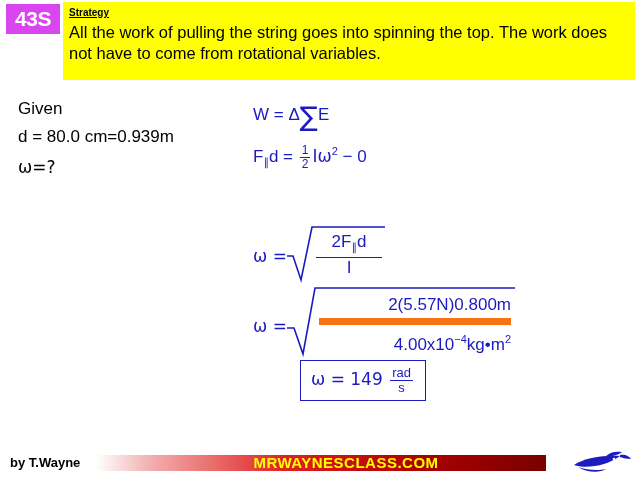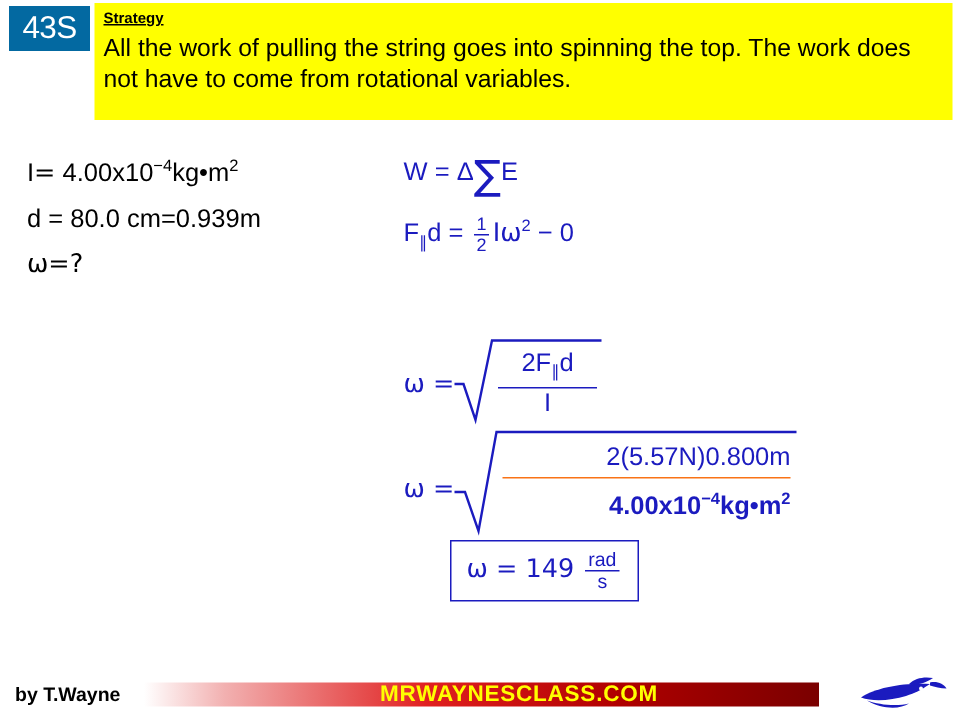--- a/index.html
+++ b/index.html
@@ -22,23 +22,23 @@
     top: 0;
     width: 640px;
     height: 84px;
   }
   .slide-badge {
     position: absolute;
     left: 6px;
     top: 4px;
     width: 54px;
     height: 30px;
-    background: #0369a1;
+    background: #d946ef;
     color: #ffffff;
-    font-weight: normal;
+    font-weight: bold;
     font-size: 21px;
     line-height: 30px;
     text-align: center;
     letter-spacing: -0.5px;
     font-family: "Liberation Sans", sans-serif;
   }
   .banner {
     position: absolute;
     left: 63px;
     top: 2px;
@@ -84,21 +84,20 @@
   .sym { font-family: "DejaVu Sans", sans-serif; }
 
   
   .work {
     position: absolute;
     left: 253px;
     top: 104px;
     width: 370px;
     color: #1b1bbf;
     font-size: 17px;
-    margin-left: 16px;
   }
   .eq {
     position: relative;
     white-space: nowrap;
     line-height: 22px;
   }
   .eq1 { margin-top: 0px; font-size: 17px; }
   .eq2 { margin-top: 14px; font-size: 17px; }
   .eq3 { margin-top: 14px; font-size: 17px; }
 
@@ -206,24 +205,22 @@
 
 <div class="header">
   <div class="slide-badge">43S</div>
   <div class="banner">
     <div class="banner-title">Strategy</div>
     <div class="banner-text">All the work of pulling the string goes into spinning the top. The work does not have to come from rotational variables.</div>
   </div>
 </div>
 
 <div class="given">
-
-  <div class="given-line">
-    <span>I</span><span class="sym">=</span>&nbsp;<span>4.00x10</span><sup class="s">−4</sup><span>kg•m</span><sup class="s">2</sup>
-  </div>
+  <div class="given-title">Given</div>
+
 
   <div class="given-line">d = 80.0  cm=0.939m</div>
   <div class="given-line sym">ω=?</div>
 </div>
 
 <div class="work">
 
   <div class="eq eq1">
     <span>W = Δ</span><span class="bigsum">∑</span><span>E</span>
   </div>
@@ -249,21 +246,21 @@
   </div>
 
   <div class="eq5">
     <span class="lhs-omega" style="position:absolute; left:0px; top:32px;">ω = </span>
     <div class="radwrap" style="position:absolute; left:33px; top:0px; width:230px; height:76px;">
       <svg class="rad-svg" width="230" height="76" viewBox="0 0 230 76">
         <path d="M1 44 L8 44 L17 70 L29 4 L229 4" fill="none" stroke="#1b1bbf" stroke-width="1.6"></path>
       </svg>
       <div class="radbody" style="left:33px; top:8px; width:192px; text-align:right;">
         <div style="font-size:17px; line-height:26px; white-space:nowrap;">2(5.57N)0.800m</div>
-        <div style="font-size:17px; line-height:28px; border-top:1px solid #f97316; white-space:nowrap;font-weight:bold;">
+        <div style="font-size:17px; line-height:28px; border-top:7px solid #f97316; white-space:nowrap;">
           <span>4.00x10</span><sup class="s">−4</sup><span>kg•m</span><sup class="s">2</sup>
         </div>
       </div>
     </div>
   </div>
 
 </div>
 
 <div class="answer">
   <span class="sym">ω = 149 </span><span class="frac" style="font-size:13px; line-height:14px;"><span class="num">rad</span><span class="den">s</span></span>

